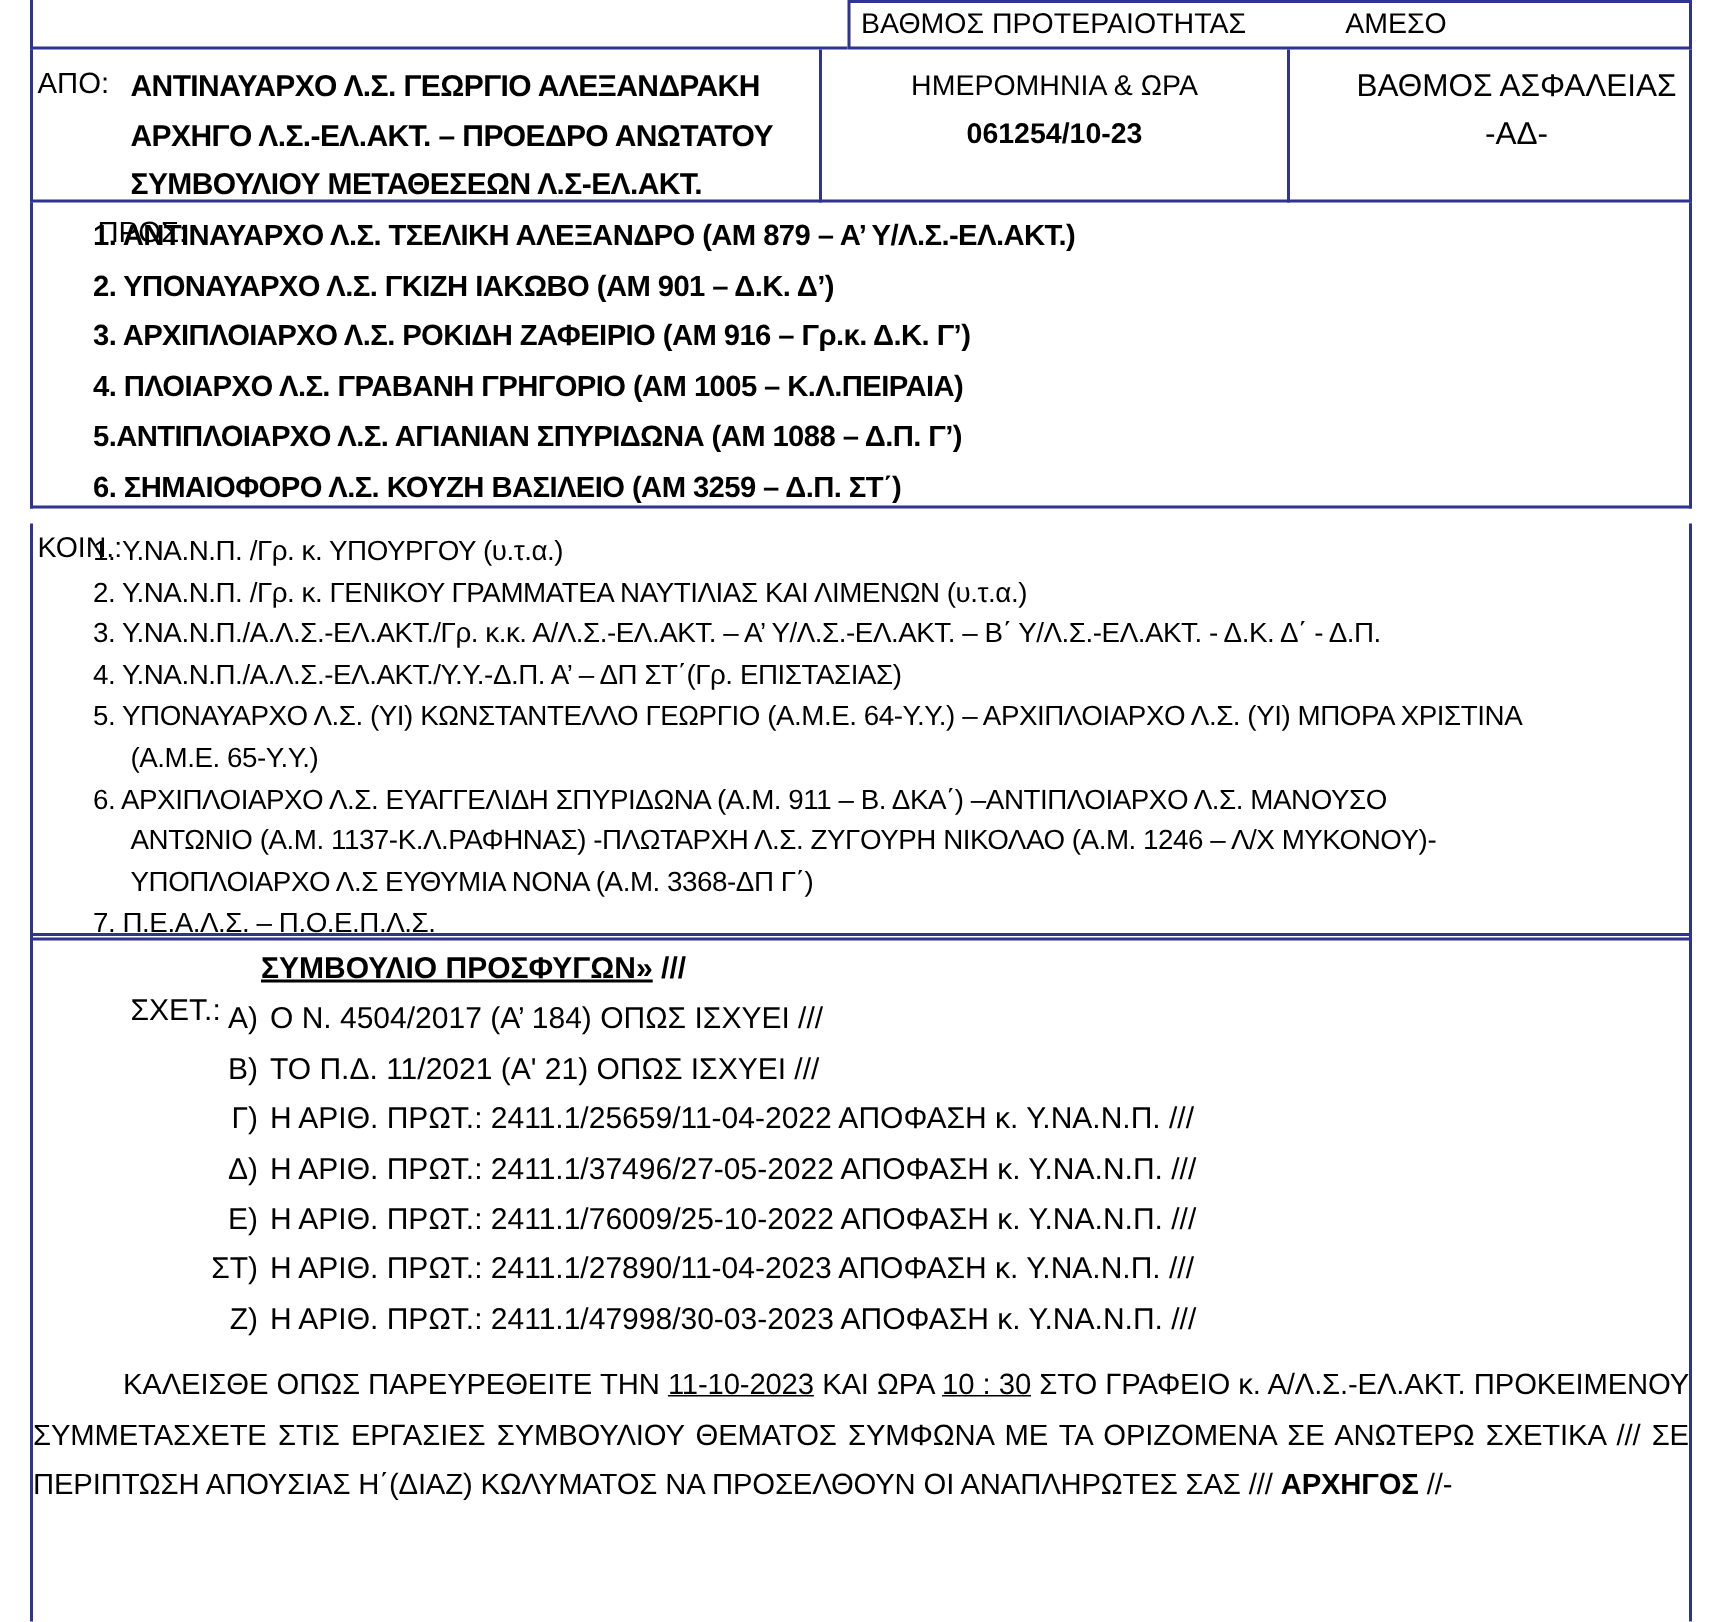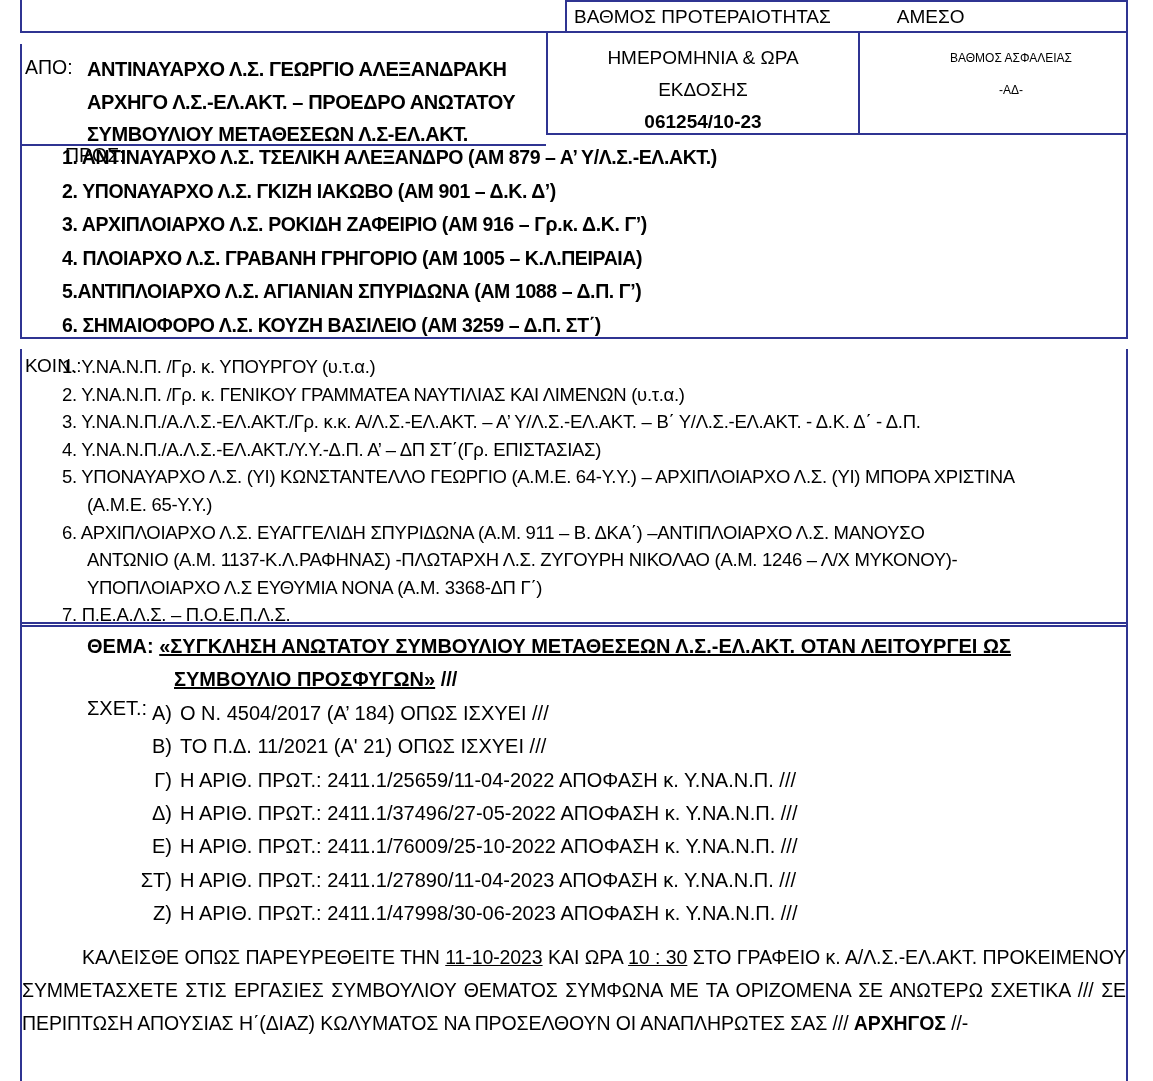--- a/index.html
+++ b/index.html
@@ -15,28 +15,28 @@
   :root { --bc: #2f3492; }
 
   
   .r1-left  { position: absolute; left: 20px;  top: 0;     width: 545px;  height: 33px;
               border-left: 2px solid var(--bc); border-bottom: 2px solid var(--bc); }
   .r1-right { position: absolute; left: 565px; top: 0;     width: 563px;  height: 33px;
               border: 2px solid var(--bc);
               display: flex; align-items: center; font-size: 19px; padding-left: 7px; }
   .r1-right .val { margin-left: 66px; }
 
-  .cell-from { position: absolute; left: 20px;  top: 44px;  width: 526px; height: 102px;
+  .cell-from { position: absolute; left: 20px;  top: 33px;  width: 526px; height: 102px;
               border-left: 2px solid var(--bc); border-bottom: 2px solid var(--bc); }
   .cell-dt   { position: absolute; left: 546px; top: 33px;  width: 312px; height: 102px;
               border-left: 2px solid var(--bc); border-bottom: 2px solid var(--bc);
               text-align: center; padding-top: 9px; font-size: 19px; line-height: 32px; }
   .cell-sec  { position: absolute; left: 858px; top: 33px;  width: 270px; height: 102px;
               border-left: 2px solid var(--bc); border-right: 2px solid var(--bc); border-bottom: 2px solid var(--bc);
-              text-align: center; padding-top: 9px; font-size: 12px; line-height: 32px; padding-left: 36px; }
+              text-align: center; padding-top: 9px; font-size: 21px; line-height: 32px; padding-left: 36px; }
 
   .cell-from { font-size: 20px; }
   .from-label { position: absolute; left: 3px; top: 12px; font-size: 19.5px; }
   .from-lines { padding: 9px 0 0 65px; line-height: 32.5px; font-weight: bold; letter-spacing: -0.4px; white-space: nowrap; }
 
   .cell-dt .bold { font-weight: bold; }
 
   .row-pros { position: absolute; left: 20px; top: 135px; width: 1108px; height: 204px;
               border-left: 2px solid var(--bc); border-right: 2px solid var(--bc); border-bottom: 2px solid var(--bc); }
   .pros-label { position: absolute; left: 3px; top: 9px; font-size: 19.5px; margin-left: 40px; }
@@ -83,21 +83,20 @@
     <span class="from-label">ΑΠΟ:</span>
     <div class="from-lines">
 
     <div class="line">ΑΝΤΙΝΑΥΑΡΧΟ Λ.Σ. ΓΕΩΡΓΙΟ ΑΛΕΞΑΝΔΡΑΚΗ</div>
         <div class="line">ΑΡΧΗΓΟ Λ.Σ.-ΕΛ.ΑΚΤ. – ΠΡΟΕΔΡΟ ΑΝΩΤΑΤΟΥ</div>
         <div class="line">ΣΥΜΒΟΥΛΙΟΥ ΜΕΤΑΘΕΣΕΩΝ Λ.Σ-ΕΛ.ΑΚΤ.</div>
       </div>
   </div>
   <div class="cell-dt">
     <div>ΗΜΕΡΟΜΗΝΙΑ &amp; ΩΡΑ</div>
-    <div>ΕΚΔΟΣΗΣ</div>
     <div class="bold">061254/10-23</div>
   </div>
   <div class="cell-sec">
     <div>ΒΑΘΜΟΣ ΑΣΦΑΛΕΙΑΣ</div>
     <div>-ΑΔ-</div>
   </div>
 
   <div class="row-pros">
     <span class="pros-label">ΠΡΟΣ:</span>
     <div class="pros-lines">
@@ -123,24 +122,20 @@
         <div class="line cont">(Α.Μ.Ε. 65-Υ.Υ.)</div>
         <div class="line">6. ΑΡΧΙΠΛΟΙΑΡΧΟ Λ.Σ. ΕΥΑΓΓΕΛΙΔΗ  ΣΠΥΡΙΔΩΝΑ (Α.Μ. 911 – Β. ΔΚΑ΄) –ΑΝΤΙΠΛΟΙΑΡΧΟ Λ.Σ. ΜΑΝΟΥΣΟ</div>
         <div class="line cont">ΑΝΤΩΝΙΟ (Α.Μ. 1137-Κ.Λ.ΡΑΦΗΝΑΣ) -ΠΛΩΤΑΡΧΗ Λ.Σ. ΖΥΓΟΥΡΗ ΝΙΚΟΛΑΟ (Α.Μ. 1246 – Λ/Χ ΜΥΚΟΝΟΥ)-</div>
         <div class="line cont">ΥΠΟΠΛΟΙΑΡΧΟ Λ.Σ ΕΥΘΥΜΙΑ ΝΟΝΑ (Α.Μ. 3368-ΔΠ Γ΄)</div>
         <div class="line">7. Π.Ε.Α.Λ.Σ. –  Π.Ο.Ε.Π.Λ.Σ.</div>
       </div>
   </div>
 
   <div class="row-main">
     <div class="subject">
-      <div class="line1">
-        <span>ΘΕΜΑ:</span>
-        <span class="u">«ΣΥΓΚΛΗΣΗ ΑΝΩΤΑΤΟΥ ΣΥΜΒΟΥΛΙΟΥ ΜΕΤΑΘΕΣΕΩΝ Λ.Σ.-ΕΛ.ΑΚΤ. ΟΤΑΝ ΛΕΙΤΟΥΡΓΕΙ ΩΣ</span>
-      </div>
       <div class="line2">
         <span class="u">ΣΥΜΒΟΥΛΙΟ ΠΡΟΣΦΥΓΩΝ»</span><span> ///</span>
       </div>
     </div>
 
     <div class="refs">
       <span class="refs-label">ΣΧΕΤ.:</span>
       <div>
 
           <div class="line">
@@ -161,21 +156,21 @@
 
           <div class="line">
             <span class="marker">Ε)</span><span class="rtext">Η ΑΡΙΘ. ΠΡΩΤ.: 2411.1/76009/25-10-2022 ΑΠΟΦΑΣΗ κ. Υ.ΝΑ.Ν.Π. ///</span>
           </div>
 
           <div class="line">
             <span class="marker">ΣΤ)</span><span class="rtext">Η ΑΡΙΘ. ΠΡΩΤ.: 2411.1/27890/11-04-2023 ΑΠΟΦΑΣΗ κ. Υ.ΝΑ.Ν.Π. ///</span>
           </div>
 
           <div class="line">
-            <span class="marker">Ζ)</span><span class="rtext">Η ΑΡΙΘ. ΠΡΩΤ.: 2411.1/47998/30-06-2023 ΑΠΟΦΑΣΗ κ. Υ.ΝΑ.Ν.Π. ///</span>
+            <span class="marker">Ζ)</span><span class="rtext">Η ΑΡΙΘ. ΠΡΩΤ.: 2411.1/47998/30-03-2023 ΑΠΟΦΑΣΗ κ. Υ.ΝΑ.Ν.Π. ///</span>
           </div>
         </div>
     </div>
 
     <div class="body-par"><span>ΚΑΛΕΙΣΘΕ ΟΠΩΣ ΠΑΡΕΥΡΕΘΕΙΤΕ ΤΗΝ </span><span class="u">11-10-2023</span><span> ΚΑΙ ΩΡΑ </span><span class="u">10 : 30</span><span> ΣΤΟ ΓΡΑΦΕΙΟ κ. Α/Λ.Σ.-ΕΛ.ΑΚΤ. ΠΡΟΚΕΙΜΕΝΟΥ ΣΥΜΜΕΤΑΣΧΕΤΕ ΣΤΙΣ ΕΡΓΑΣΙΕΣ ΣΥΜΒΟΥΛΙΟΥ ΘΕΜΑΤΟΣ ΣΥΜΦΩΝΑ ΜΕ ΤΑ ΟΡΙΖΟΜΕΝΑ ΣΕ ΑΝΩΤΕΡΩ ΣΧΕΤΙΚΑ /// ΣΕ ΠΕΡΙΠΤΩΣΗ ΑΠΟΥΣΙΑΣ Η΄(ΔΙΑΖ) ΚΩΛΥΜΑΤΟΣ ΝΑ ΠΡΟΣΕΛΘΟΥΝ ΟΙ ΑΝΑΠΛΗΡΩΤΕΣ ΣΑΣ /// </span><span class="b">ΑΡΧΗΓΟΣ</span><span> //-</span></div>
   </div>
 
 </div>
 
 </body></html>

